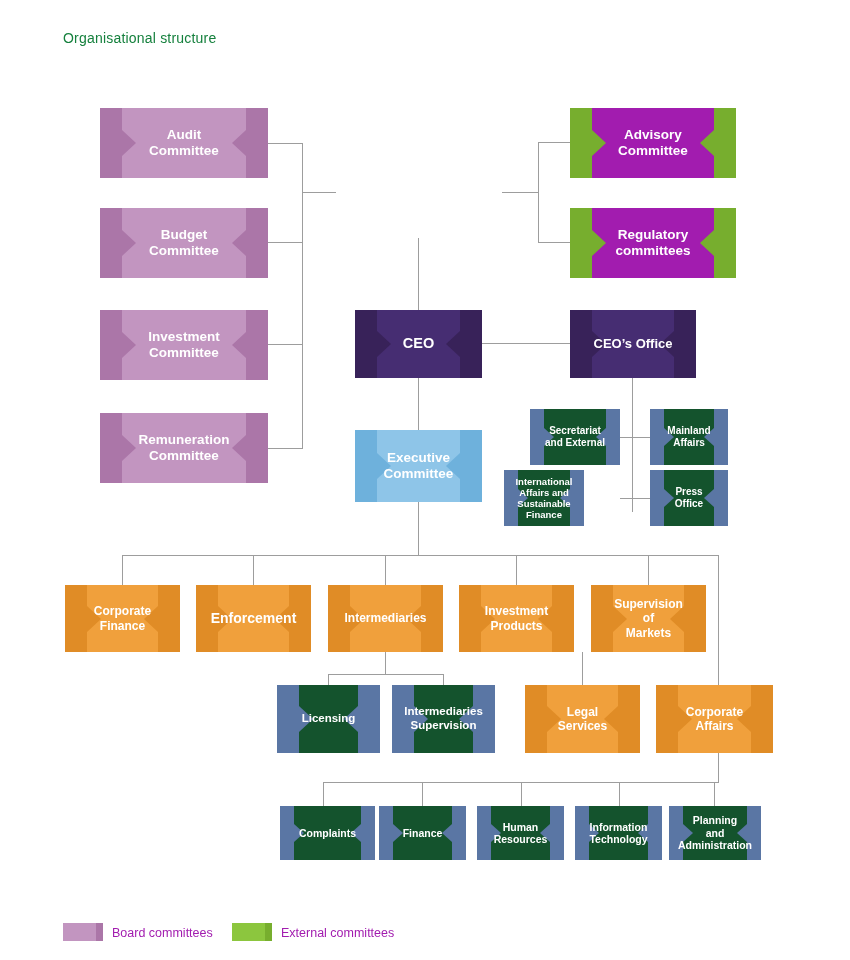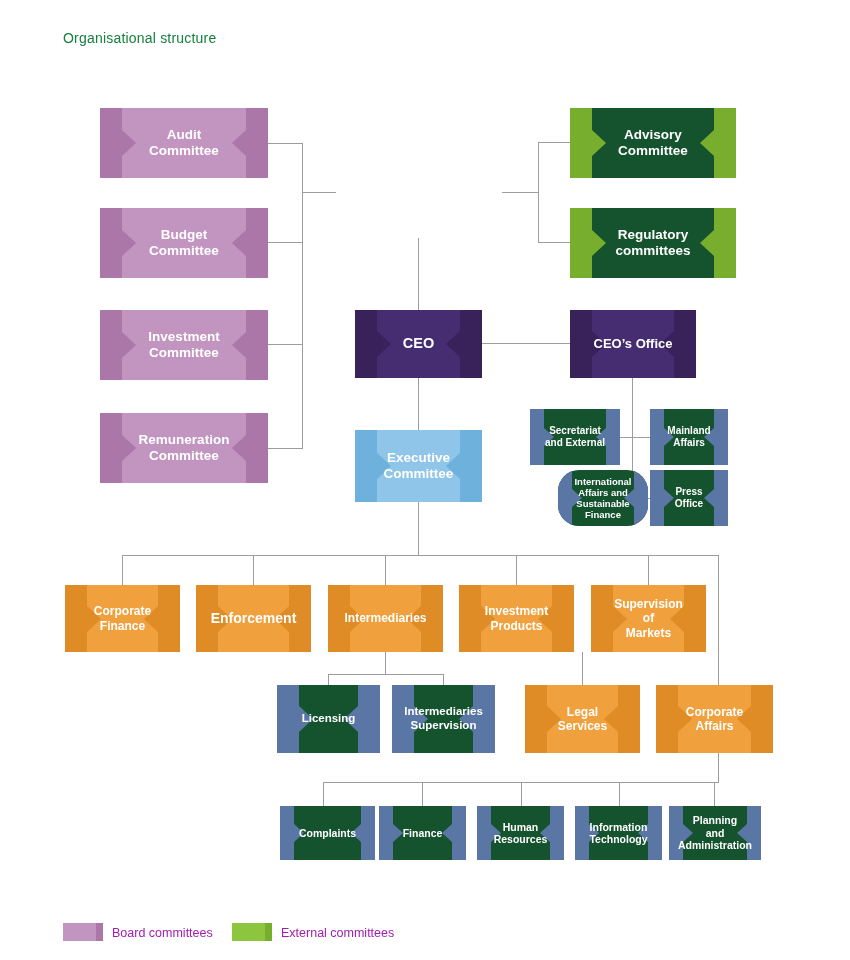--- a/index.html
+++ b/index.html
@@ -53,21 +53,21 @@
   .c-purple   {background:#c295c0;}
   .c-purple .band-l,.c-purple .band-r{background:#ab76a8;}
   .c-purple .chev-l{border-left:14px solid #ab76a8;}
   .c-purple .chev-r{border-right:14px solid #ab76a8;}
 
   .c-teal   {background:#4aada1;}
   .c-teal .band-l,.c-teal .band-r{background:#3a948a;}
   .c-teal .chev-l{border-left:14px solid #3a948a;}
   .c-teal .chev-r{border-right:14px solid #3a948a;}
 
-  .c-green   {background:#14532d;}
+  .c-green   {background:#a21caf;}
   .c-green .band-l,.c-green .band-r{background:#77ae2e;}
   .c-green .chev-l{border-left:14px solid #77ae2e;}
   .c-green .chev-r{border-right:14px solid #77ae2e;}
 
   .c-dpurple   {background:#462d72;}
   .c-dpurple .band-l,.c-dpurple .band-r{background:#382259;}
   .c-dpurple .chev-l{border-left:14px solid #382259;}
   .c-dpurple .chev-r{border-right:14px solid #382259;}
 
   .c-lblue   {background:#8ec5e8;}
@@ -243,21 +243,21 @@
   </div>
 
   <div class="node c-blue small" style="left:650px;top:409px;width:78px;height:56px;font-size:10px;">
     <span class="band-l"></span>
     <span class="chev chev-l"></span>
     <span class="band-r"></span>
     <span class="chev chev-r"></span>
     <span class="lbl"><span>Mainland</span><br><span>Affairs</span></span>
   </div>
 
-  <div class="node c-blue small" style="left:558px;top:470px;width:90px;height:56px;font-size:9.5px;border-radius:21px;">
+  <div class="node c-blue small" style="left:504px;top:470px;width:80px;height:56px;font-size:9.5px;">
     <span class="band-l"></span>
     <span class="chev chev-l"></span>
     <span class="band-r"></span>
     <span class="chev chev-r"></span>
     <span class="lbl"><span>International</span><br><span>Affairs and</span><br><span>Sustainable</span><br><span>Finance</span></span>
   </div>
 
   <div class="node c-blue small" style="left:650px;top:470px;width:78px;height:56px;font-size:10px;">
     <span class="band-l"></span>
     <span class="chev chev-l"></span>

